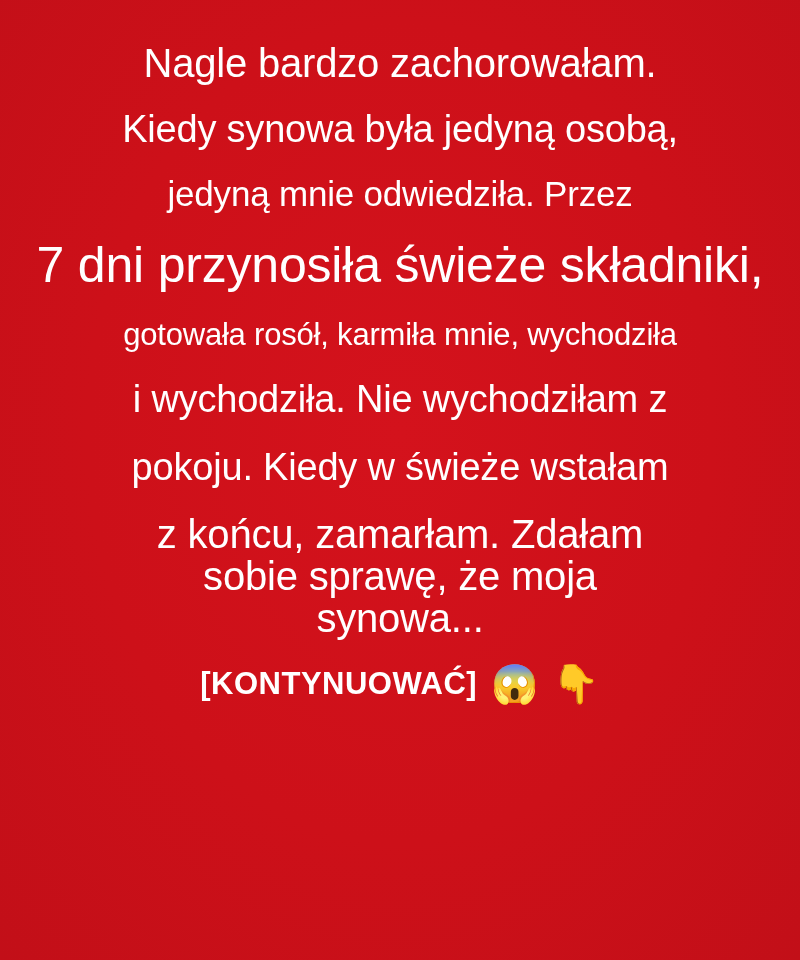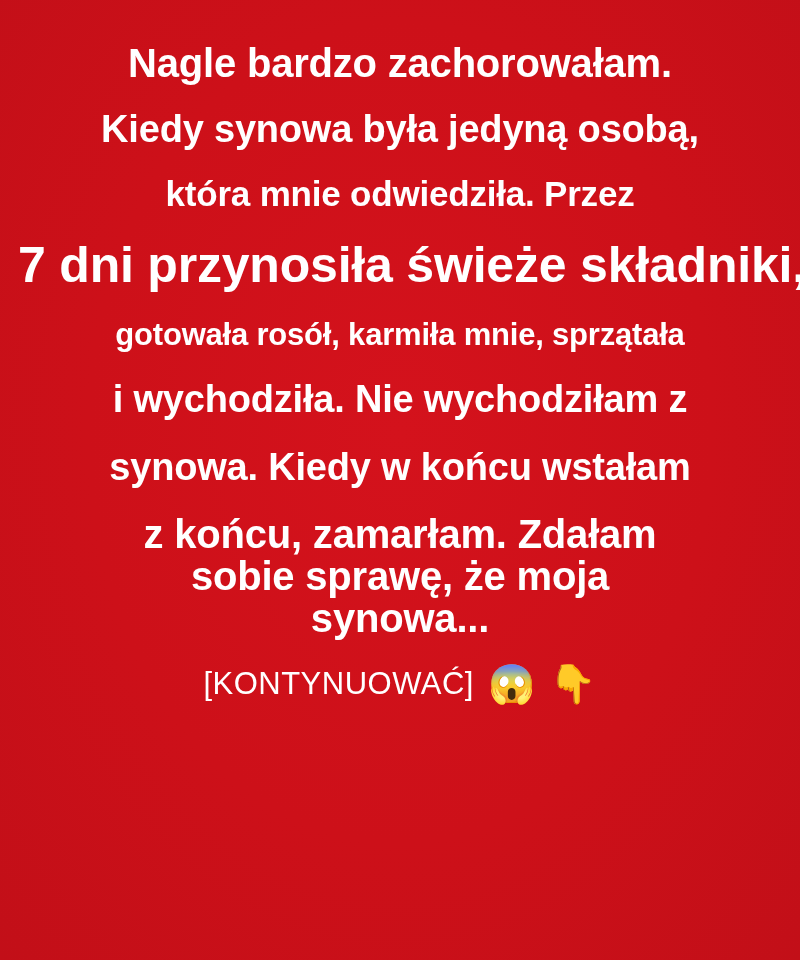--- a/index.html
+++ b/index.html
@@ -22,21 +22,21 @@
     flex-direction: column;
     align-items: center;
     justify-content: flex-start;
     box-sizing: border-box;
     padding: 30px 18px 14px 18px;
   }
   .line {
     width: 100%;
     text-align: center;
     color: #ffffff;
-    font-weight: bold;
+    font-weight: normal;
     letter-spacing: -0.2px;
     text-rendering: optimizeLegibility;
     line-height: 1.05;
     white-space: nowrap;
   }
   .l1  { font-size: 40px; margin-top: 12px; }
   .l2  { font-size: 38px; margin-top: 26px; }
   .l3  { font-size: 35px; margin-top: 26px; }
   .l4  { font-size: 50px; margin-top: 26px; }
   .l5  { font-size: 31px; margin-top: 28px; }
@@ -50,41 +50,41 @@
     width: 100%;
     margin-top: 26px;
     display: flex;
     align-items: center;
     justify-content: center;
     gap: 14px;
   }
   .cta-text {
     color: #ffffff;
     font-size: 31px;
-    font-weight: normal;
+    font-weight: bold;
     letter-spacing: 0.5px;
     white-space: nowrap;
   }
   .emoji {
     font-size: 38px;
     line-height: 1;
   }
 </style>
 </head>
 <body>
 
 <div class="poster">
 
   <div class="line l1">Nagle bardzo zachorowałam.</div>
   <div class="line l2">Kiedy synowa była jedyną osobą,</div>
-  <div class="line l3">która mnie odwiedziła. Przez</div>
+  <div class="line l3">jedyną mnie odwiedziła. Przez</div>
   <div class="line l4">7 dni przynosiła świeże składniki,</div>
-  <div class="line l5">gotowała rosół, karmiła mnie, sprzątała</div>
+  <div class="line l5">gotowała rosół, karmiła mnie, wychodziła</div>
   <div class="line l6">i wychodziła. Nie wychodziłam z</div>
-  <div class="line l7">synowa. Kiedy w końcu wstałam</div>
+  <div class="line l7">pokoju. Kiedy w świeże wstałam</div>
   <div class="line l8">z końcu, zamarłam. Zdałam</div>
   <div class="line l9">sobie sprawę, że moja</div>
   <div class="line l10">synowa...</div>
 
   <div class="cta-row">
     <span class="cta-text">[KONTYNUOWAĆ]</span>
     <span class="emoji">😱</span>
     <span class="emoji">👇</span>
   </div>
 

